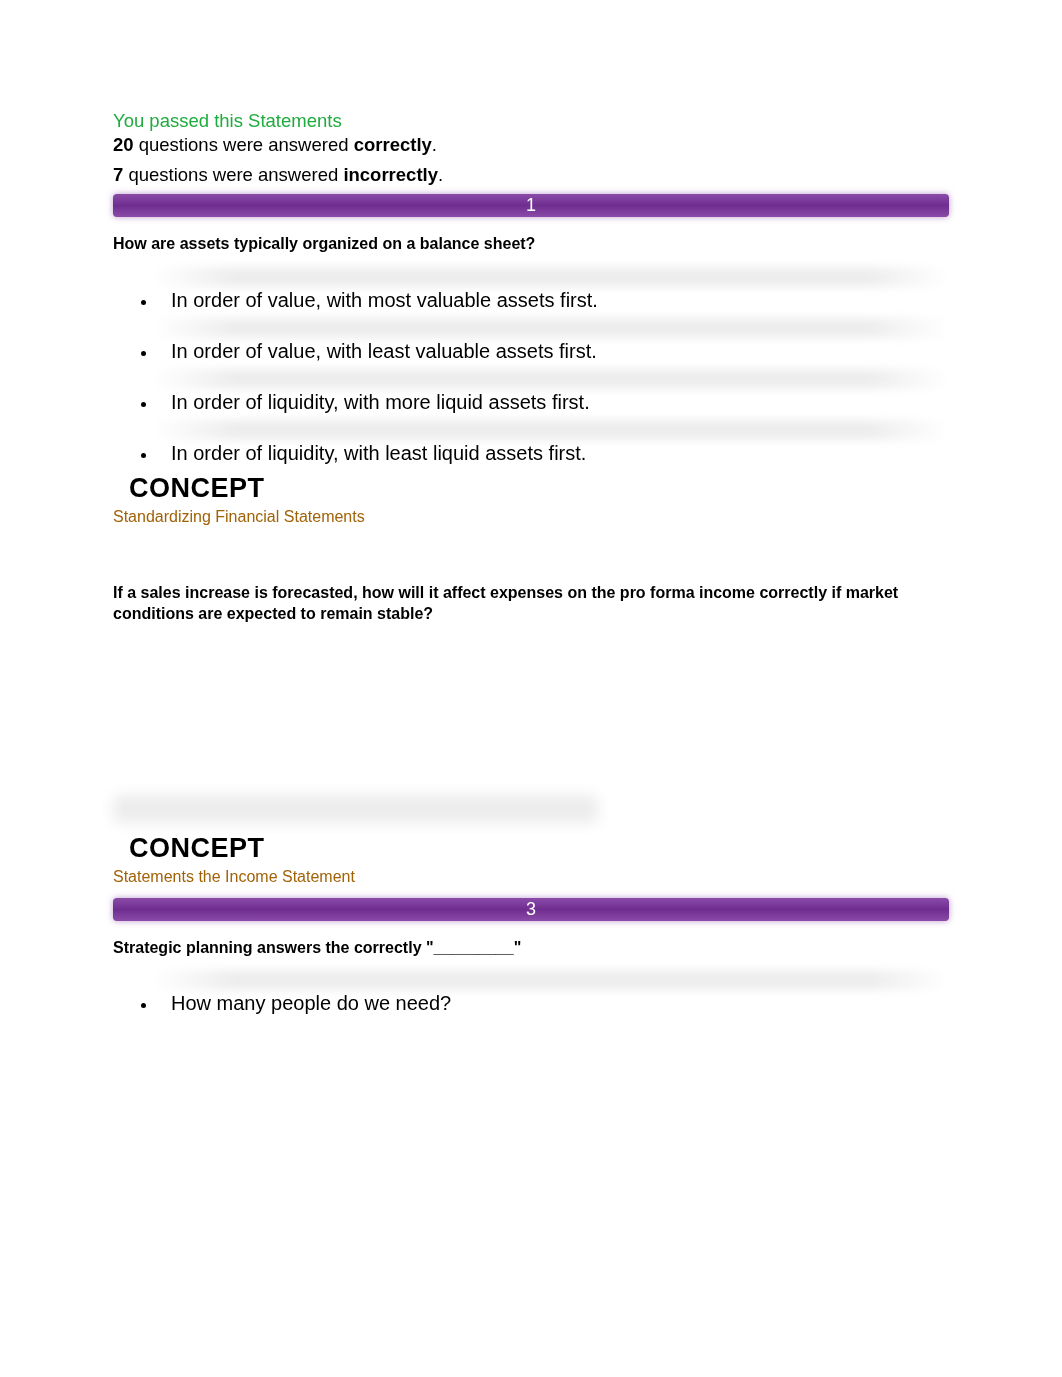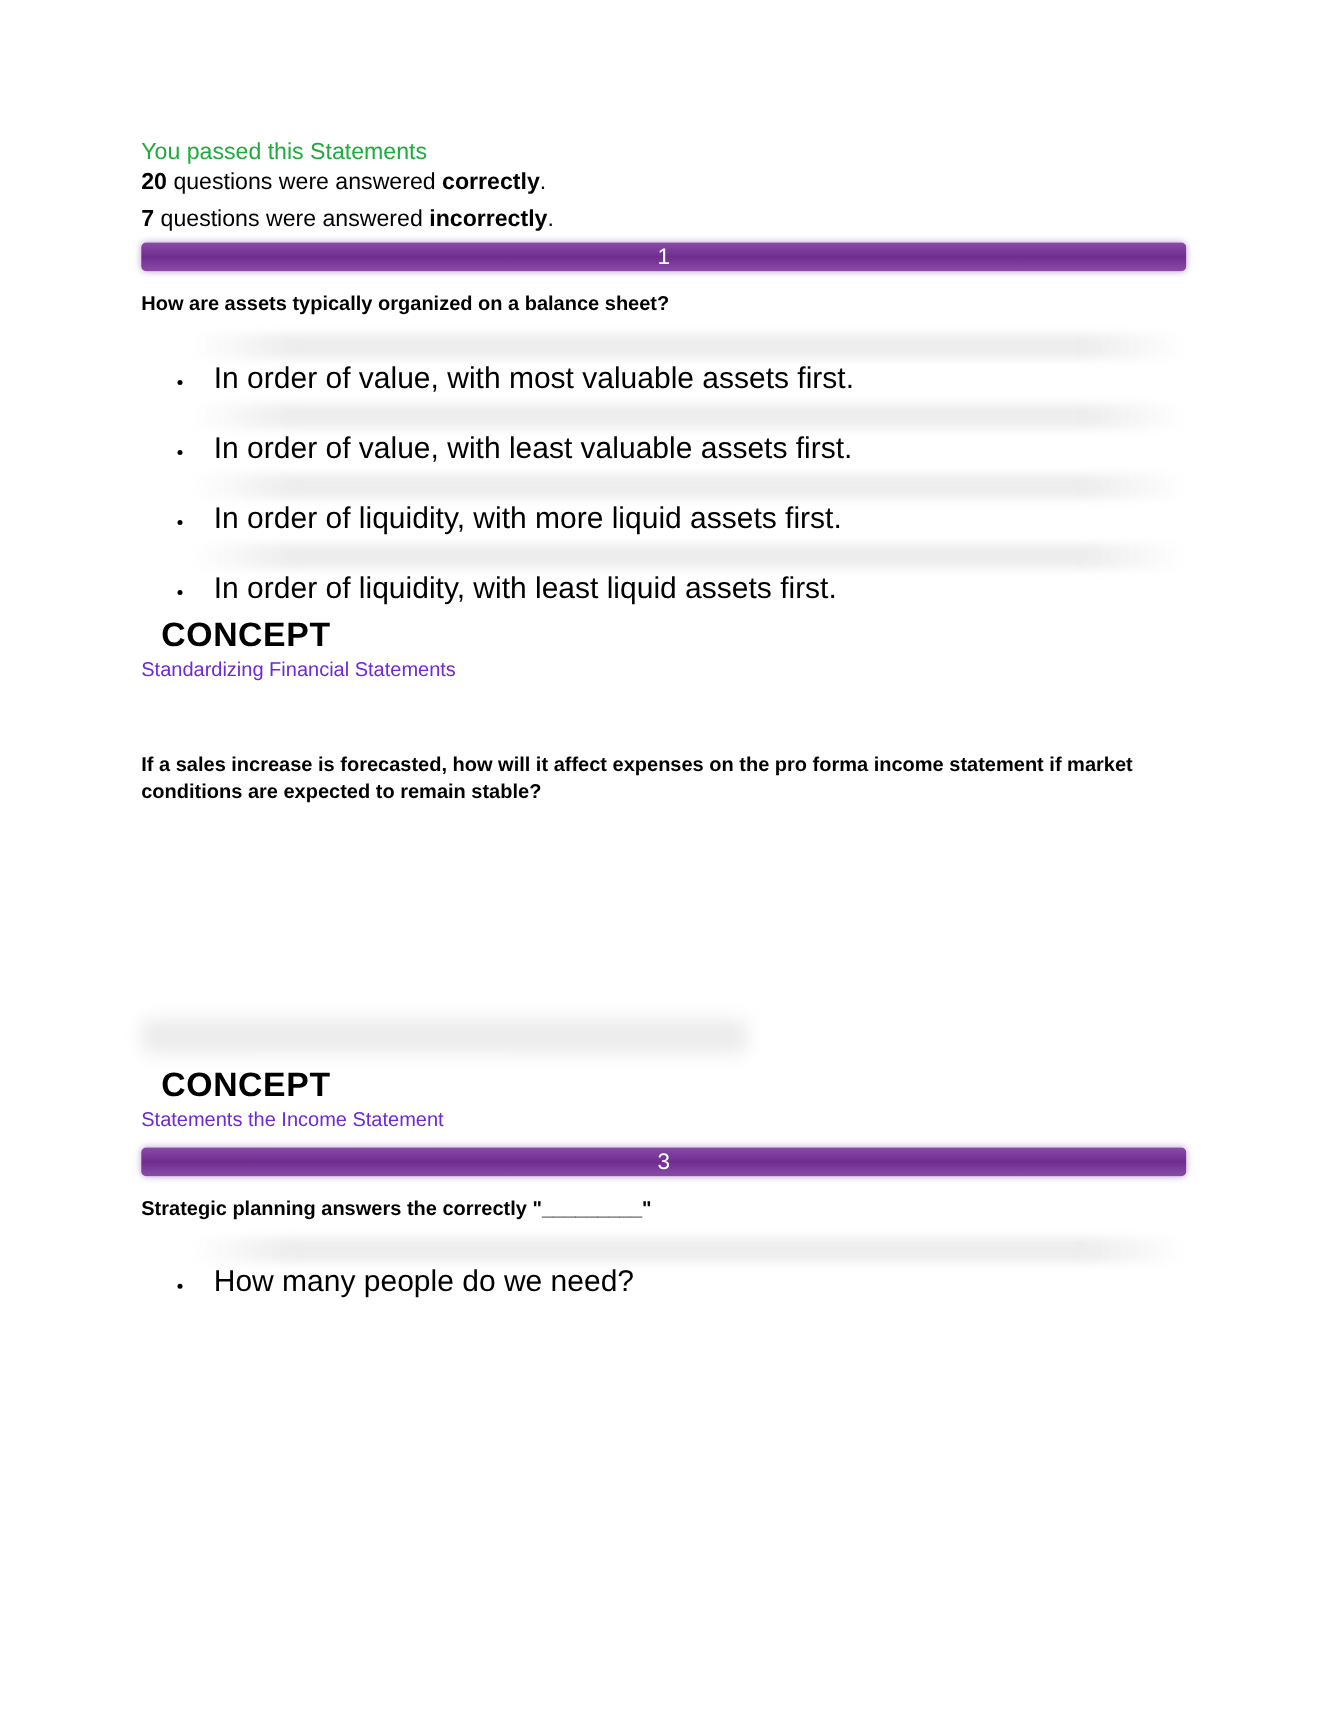--- a/index.html
+++ b/index.html
@@ -58,36 +58,36 @@
     }
     .blur-line {
       height: 20px;
       background: linear-gradient(90deg, rgba(240,240,240,0) 0%, rgba(220,220,220,0.5) 10%, rgba(220,220,220,0.5) 90%, rgba(240,240,240,0) 100%);
       filter: blur(4px);
       margin-left: -4px;
       margin-bottom: 2px;
       border-radius: 4px;
     }
     .answer-text {
-      font-size: 24px;
+      font-size: 20px;
       color: #000;
       padding-left: 14px;
       margin-top: 2px;
       margin-bottom: 6px;
     }
     .concept-heading {
       font-size: 27px;
       font-weight: 800;
       letter-spacing: 0.5px;
       margin-top: 6px;
       margin-bottom: 4px;
       margin-left: 16px;
     }
     .concept-link {
-      color: #6d28d9;
+      color: #a16207;
       font-size: 16px;
       margin-bottom: 12px;
     }
     .blur-block {
       height: 28px;
       width: 58%;
       margin: 8px 0 10px 0;
       background: rgba(200,200,200,0.35);
       filter: blur(7px);
       border-radius: 6px;
@@ -136,21 +136,21 @@
     <div class="blur-line"></div>
     <div class="answer-text">In order of liquidity, with least liquid assets first.</div>
   </li>
 </ul>
 
 <div class="concept-heading">CONCEPT</div>
 <div class="concept-link">Standardizing Financial Statements</div>
 
 <div class="spacer-med"></div>
 
-<div class="question-heading">If a sales increase is forecasted, how will it affect expenses on the pro forma income statement if market conditions are expected to remain stable?</div>
+<div class="question-heading">If a sales increase is forecasted, how will it affect expenses on the pro forma income correctly if market conditions are expected to remain stable?</div>
 
 <div class="spacer-large"></div>
 
 <div class="q2-wrap">
   <div class="blur-block"></div>
   <div class="concept-heading">CONCEPT</div>
 </div>
 <div class="concept-link">Statements the Income Statement</div>
 
 <div class="purple-bar">3</div>

